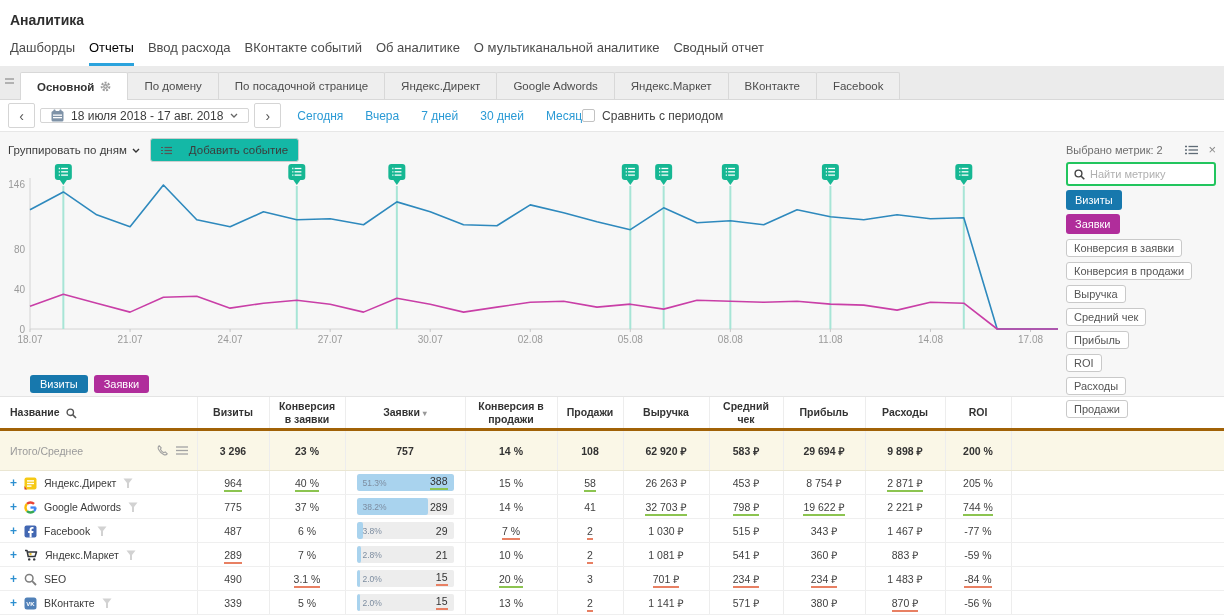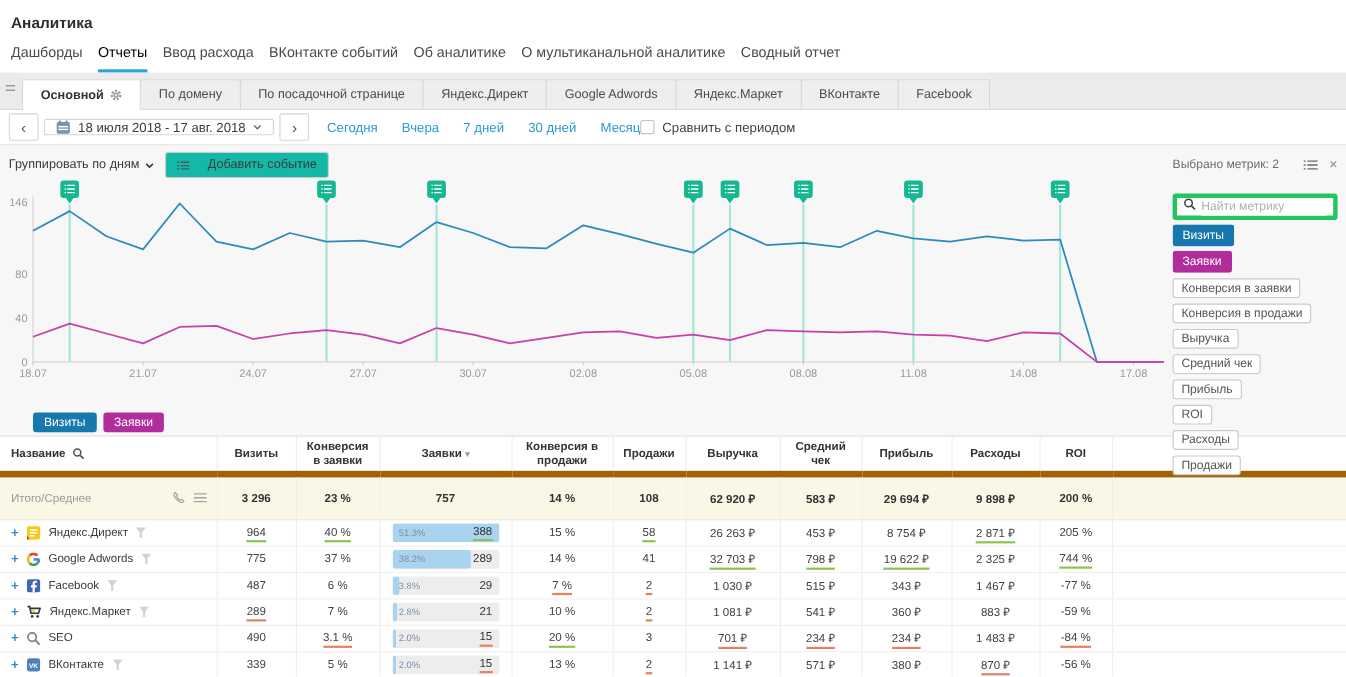--- a/index.html
+++ b/index.html
@@ -36,37 +36,37 @@
   .group-by{display:flex;align-items:center;gap:5px;cursor:pointer}
   .add-event-btn{display:flex;align-items:center;gap:17px;background:#14b8a6;border:1px solid #cecece;
     border-radius:3px;height:24px;padding:0 10px;cursor:pointer;color:#3c3c3c}
   #chart-svg{position:absolute;left:0;top:28px}
   .legend{position:absolute;left:30px;top:243px;display:flex;gap:6px}
   .chip{color:#fff;font-size:11px;padding:3px 10px;border-radius:3px;cursor:pointer}
   
   .metrics{position:absolute;top:10px;right:8px;width:150px}
   .metrics-head{display:flex;align-items:center;font-size:11px;color:#6e6e6e}
   .metrics-head .spacer{flex:1}
-  .metrics-search{margin-top:19px;height:24px;background:#fff;border:4px solid #22c55e;border-radius:3px;
-    display:flex;padding:0 6px;gap:5px}
+  .metrics-search{margin-top:5px;height:24px;background:#fff;border:2px solid #22c55e;border-radius:3px;
+    display:flex;align-items:center;padding:0 6px;gap:5px}
   .metrics-search input{border:none;outline:none;flex:1;font-size:11px;min-width:0;
     font-family:"Liberation Sans",sans-serif;color:#444}
   .metrics-search input::placeholder{color:#b0b0b0}
   .metric-row{margin-top:4px}
   .metric-chip{display:inline-block;font-size:11px;padding:2px 7px;border-radius:3px;background:#fff;
     border:1px solid #c9c9c9;color:#555;cursor:pointer;white-space:nowrap}
   .metric-chip.sel{color:#fff;border-color:transparent;padding:3px 8px}
   
   table{border-collapse:collapse;table-layout:fixed;width:1224px;font-size:10.5px}
   th,td{border-left:1px solid #ededed;padding:3px 5px;overflow:hidden;white-space:nowrap}
   th:first-child,td:first-child{border-left:none}
   thead th{font-weight:bold;color:#333;text-align:center;vertical-align:middle;line-height:1.2;
     height:32px;border-bottom:1px solid #e2e2e2;white-space:normal;cursor:pointer}
   thead th.name-h{text-align:left;padding-left:10px}
-  tr.totals td{background:#faf7e7;font-weight:bold;height:41px;border-top:6px solid #a16207;
+  tr.totals td{background:#faf7e7;font-weight:bold;height:41px;border-top:3px solid #a16207;
     border-bottom:1px solid #eae6d2;text-align:center}
   tr.totals td.name-cell{font-weight:normal;color:#9a9a9a;text-align:left}
   tbody tr.data td{height:24px;border-bottom:1px solid #efefef;text-align:center;color:#414141}
   td.name-cell{text-align:left;padding-left:10px}
   .name-wrap{display:flex;align-items:center;gap:7px}
   .plus{color:#2c8fd0;font-weight:bold;font-size:12px;cursor:pointer}
   .chan-name{color:#3b3b3b;cursor:pointer}
   .u-green{border-bottom:2px solid #8cc450;padding-bottom:1px;cursor:pointer}
   .u-red{border-bottom:2px solid #e88063;padding-bottom:1px;cursor:pointer}
   .bar{position:relative;height:17px;background:#ededed;border-radius:2px;margin:0 6px;
@@ -471,21 +471,21 @@
             <div class="bar-fill" style="width: 74%;"></div>
             <span class="bar-pct">38.2%</span>
             <span class="bar-val">289</span>
           </div>
         </td>
         <td><span>14 %</span></td>
         <td><span>41</span></td>
         <td><span class="u-green">32 703 ₽</span></td>
         <td><span class="u-green">798 ₽</span></td>
         <td><span class="u-green">19 622 ₽</span></td>
-        <td><span>2 325 ₽</span></td>
+        <td><span>2 221 ₽</span></td>
         <td><span class="u-green">744 %</span></td>
         <td></td>
       </tr>
       <tr class="data">
         <td class="name-cell">
           <span class="name-wrap">
             <span class="plus">+</span>
             <span><svg class="icon" width="13" height="13" viewBox="0 0 13 13">
                 <rect x="0.5" y="0.5" width="12" height="12" rx="2" fill="#4267b2"></rect>
                 <path d="M7.6,12.5 L7.6,8 L9.2,8 L9.5,6 L7.6,6 L7.6,4.7 C7.6,4.1 7.9,3.7 8.6,3.7 L9.5,3.7 L9.5,2 L8.1,2 C6.5,2 5.6,2.9 5.6,4.5 L5.6,6 L4.1,6 L4.1,8 L5.6,8 L5.6,12.5 Z" fill="#fff"></path>

